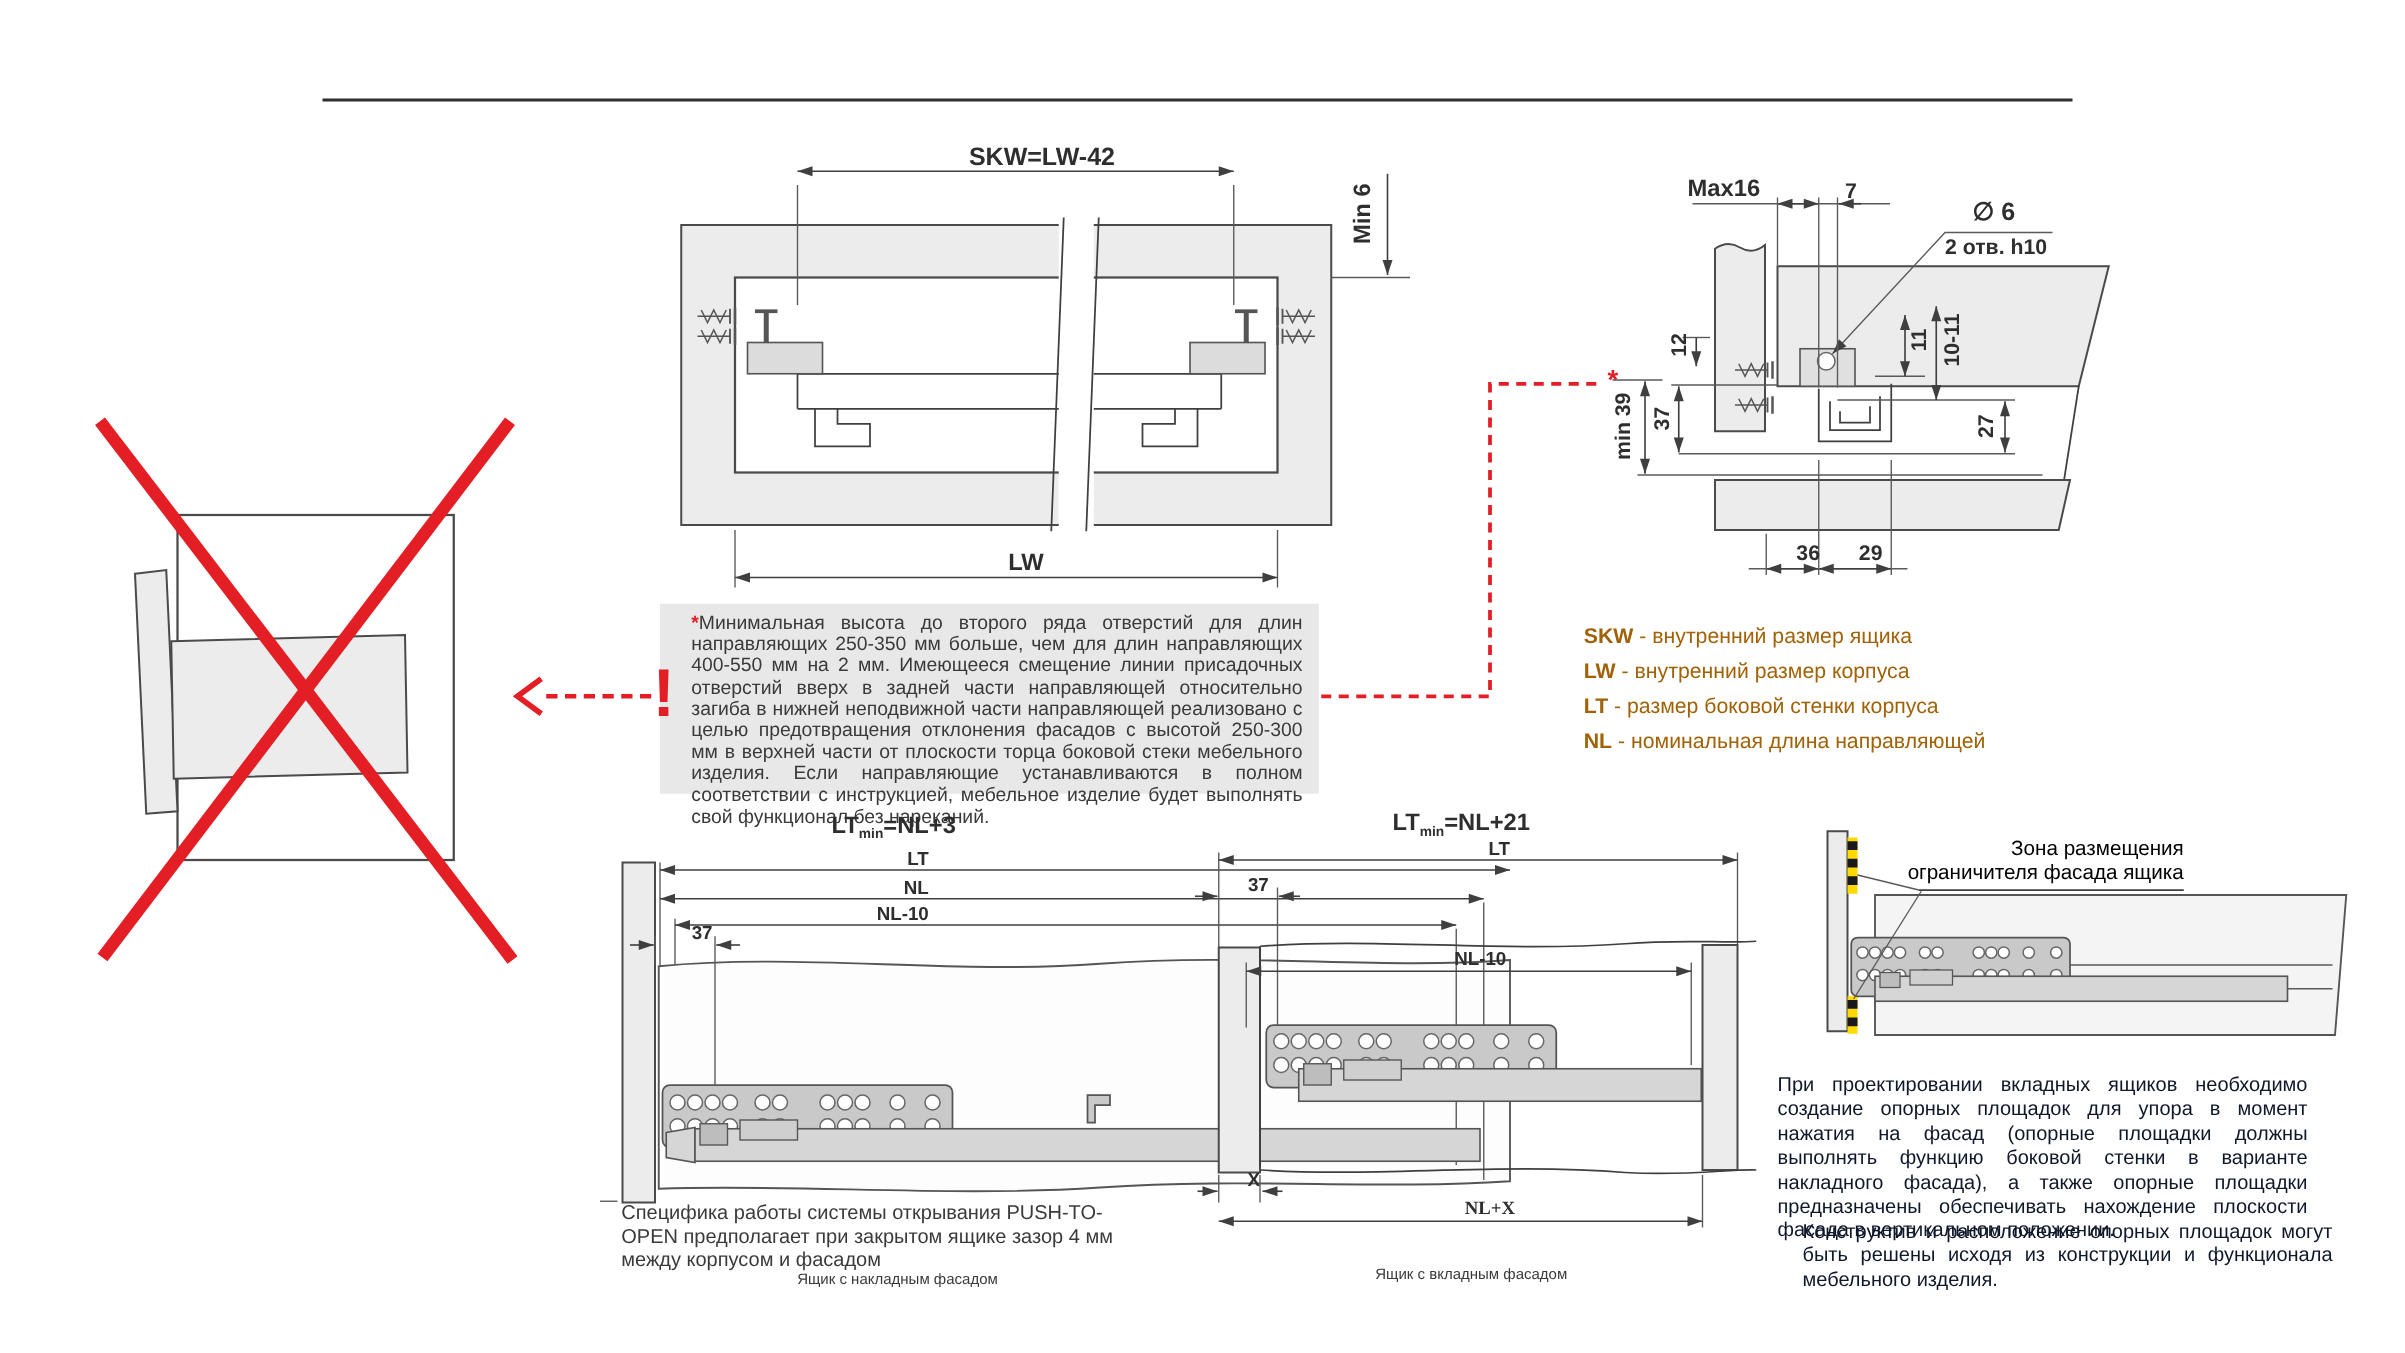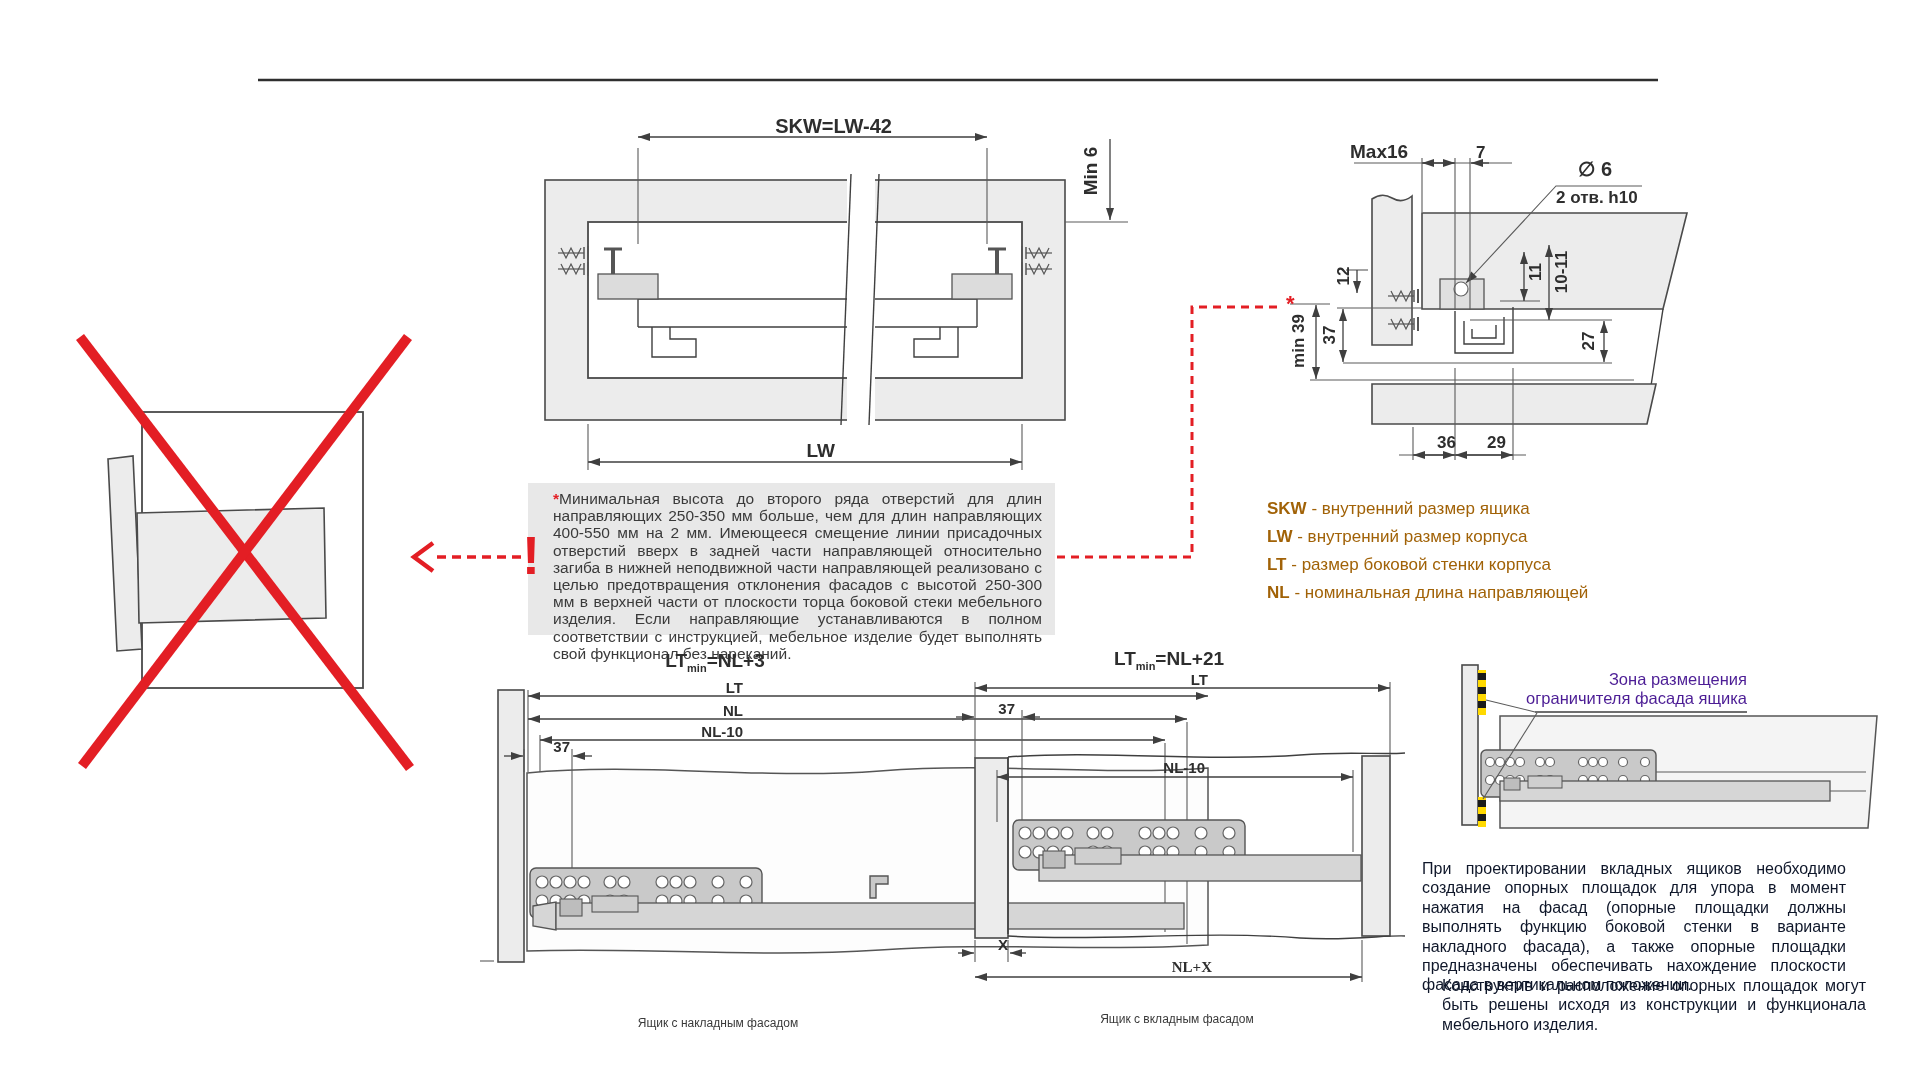--- a/index.html
+++ b/index.html
@@ -22,21 +22,21 @@
   .bang{position:absolute;left:522px;top:524px;font-size:54px;font-weight:bold;color:#e31e24;}
   .legend{position:absolute;left:1267px;top:499px;font-size:17px;color:#a16207;}
   .legend .row{margin-bottom:8px;}
   .legend .term{font-weight:bold;}
   .formula{font-size:19px;font-weight:bold;text-align:center;position:absolute;}
   .formula sub{font-size:11px;}
   .para{position:absolute;width:424px;font-size:16px;line-height:19.4px;text-align:justify;color:#0f172a;}
   .pushnote{position:absolute;left:497px;top:961px;width:414px;font-size:16px;line-height:19px;color:#3a3a3a;}
   .caption{position:absolute;font-size:12px;color:#3a3a3a;text-align:center;}
   .zonelabel{position:absolute;left:1487px;top:670px;width:260px;text-align:right;
-             font-size:16.5px;line-height:19px;color:#4c1d95;}
+             font-size:16.5px;line-height:19px;color:#000000;}
   .star{position:absolute;font-size:22px;font-weight:bold;color:#e31e24;}
   
   .ln{stroke:#3f3f3f;stroke-width:1.4;fill:none;}
   .thin{stroke:#5a5a5a;stroke-width:1.1;fill:none;}
   .dim{stroke:#3f3f3f;stroke-width:1.3;fill:none;marker-start:url(#mS);marker-end:url(#mE);}
   .dimE{stroke:#3f3f3f;stroke-width:1.3;fill:none;marker-end:url(#mE);}
   .panel{fill:#ececec;stroke:#4a4a4a;stroke-width:1.6;}
   .white{fill:#ffffff;stroke:#4a4a4a;stroke-width:1.8;}
   .brk{fill:#c9c9c9;stroke:#555;stroke-width:1.4;}
   .rail{fill:#d6d6d6;stroke:#555;stroke-width:1.3;}
@@ -329,20 +329,21 @@
 
 <div class="notebox"></div>
 <div class="bang">!</div>
 <div class="notetext"><span class="red b">*</span><span>Минимальная высота до второго ряда отверстий для длин направляющих 250-350 мм больше, чем для длин направляющих 400-550 мм на 2 мм. Имеющееся смещение линии присадочных отверстий вверх в задней части направляющей относительно загиба в нижней неподвижной части направляющей реализовано с целью предотвращения отклонения фасадов с высотой 250-300 мм в верхней части от плоскости торца боковой стеки мебельного изделия. Если направляющие устанавливаются в полном соответствии с инструкцией, мебельное изделие будет выполнять свой функционал без нареканий.</span></div>
 
 <div class="formula" style="left:625px;top:650px;width:180px;"><span>LT</span><sub>min</sub><span>=NL+3</span></div>
 <div class="lbl dimS ctr" style="left:683px;top:679px;width:60px;">LT</div>
 <div class="lbl dimS ctr" style="left:683px;top:702px;width:60px;">NL</div>
 <div class="lbl dimS ctr" style="left:683px;top:723px;width:60px;">NL-10</div>
 <div class="lbl dimS ctr" style="left:526px;top:738px;width:44px;">37</div>
+<div class="pushnote">Специфика работы системы открывания PUSH-TO-OPEN предполагает при закрытом ящике зазор 4 мм между корпусом и фасадом</div>
 <div class="caption" style="left:538px;top:1016px;width:360px;">Ящик с накладным фасадом</div>
 
 <div class="formula" style="left:1079px;top:648px;width:180px;"><span>LT</span><sub>min</sub><span>=NL+21</span></div>
 <div class="lbl dimS ctr" style="left:1148px;top:671px;width:60px;">LT</div>
 <div class="lbl dimS ctr" style="left:971px;top:700px;width:44px;">37</div>
 <div class="lbl dimS ctr" style="left:1145px;top:759px;width:60px;">NL-10</div>
 <div class="lbl dimS ctr" style="left:976px;top:936px;width:32px;">X</div>
 <div class="lbl dimS ctr" style="left:1132px;top:959px;width:80px;font-family:Liberation Serif, serif;">NL+X</div>
 <div class="caption" style="left:1007px;top:1012px;width:340px;">Ящик с вкладным фасадом</div>
 

